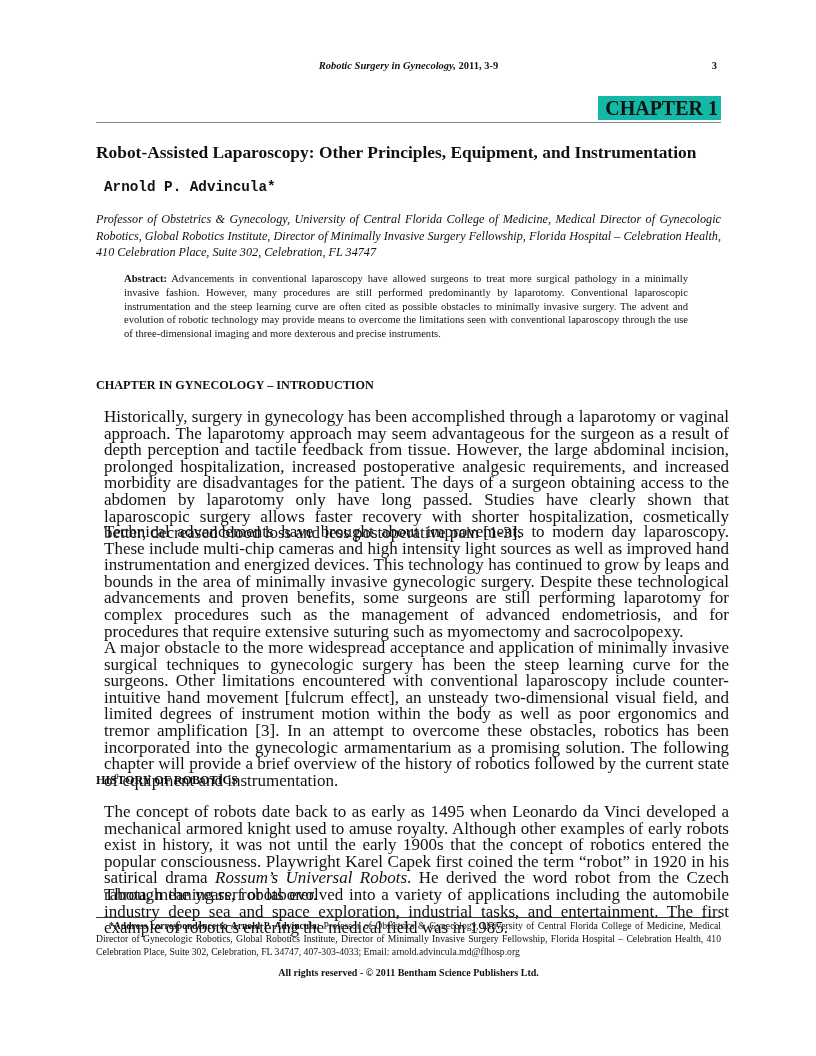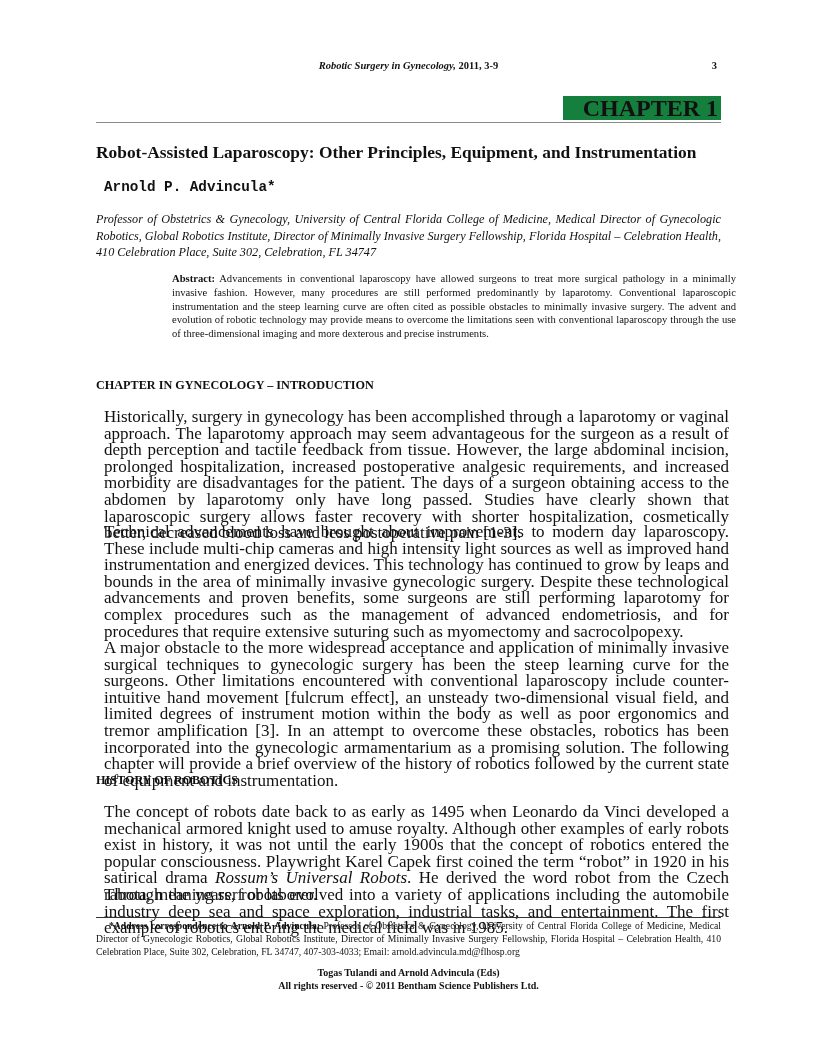--- a/index.html
+++ b/index.html
@@ -3,30 +3,30 @@
 <meta charset="utf-8">
 <style>
   html, body { margin: 0; padding: 0; background: #ffffff; }
   body { width: 816px; height: 1056px; position: relative; overflow: hidden;
          font-family: "Liberation Serif", "DejaVu Serif", serif; color: #111; }
   .page { position: absolute; left: 96px; top: 0; width: 625px; }
   .running-head { position: absolute; top: 60px; left: 0; width: 625px; height: 16px;
                   font-size: 10.5px; font-weight: bold; text-align: center; }
   .running-head .jt { font-style: italic; }
   .running-head .pn { position: absolute; right: 4px; top: 0; }
-  .chapter { position: absolute; top: 96px; right: 0; font-size: 24px; font-weight: bold;
-             background: #15803d; padding: 1px 3px 0 20px; line-height: 23px; }
+  .chapter { position: absolute; top: 96px; right: 0; font-size: 20px; font-weight: bold;
+             background: #14b8a6; padding: 1px 3px 0 7px; line-height: 23px; }
   .rule { position: absolute; top: 122px; left: 0; width: 625px; height: 0;
           border-top: 1.5px solid #8a8a8a; }
   .title { position: absolute; top: 142px; left: 0; font-size: 17.4px; font-weight: bold; white-space: nowrap; }
   .author { position: absolute; top: 179px; left: 8px; font-size: 14.3px; font-weight: bold; font-family: Liberation Mono, monospace; }
   .affil { position: absolute; top: 211px; left: 0; width: 625px; font-size: 12.2px; font-style: italic;
            line-height: 16.5px; text-align: justify; }
   .abstract { position: absolute; top: 272px; left: 28px; width: 564px; font-size: 10.6px;
-              line-height: 13.8px; text-align: justify; margin-left: 48px; }
+              line-height: 13.8px; text-align: justify; }
   .abstract b { font-weight: bold; }
   .h { position: absolute; left: 0; font-size: 12.2px; font-weight: bold; }
   .p { position: absolute; left: 8px; width: 625px; font-size: 17px; line-height: 16.6px; text-align: justify; }
   .fn-rule { position: absolute; top: 917px; left: 0; width: 625px; border-top: 1px solid #333; }
   .fn { position: absolute; top: 919px; left: 0; width: 625px; font-size: 9.7px; line-height: 13px; text-align: justify; }
   .fn b { font-weight: bold; margin-left: 13px; }
   .pub { position: absolute; top: 966px; left: 0; width: 625px; text-align: center; font-size: 10px;
          font-weight: bold; line-height: 13px; }
 </style>
 </head>
@@ -54,17 +54,16 @@
   <div class="p" style="top:640px">A major obstacle to the more widespread acceptance and application of minimally invasive surgical techniques to gynecologic surgery has been the steep learning curve for the surgeons. Other limitations encountered with conventional laparoscopy include counter-intuitive hand movement [fulcrum effect], an unsteady two-dimensional visual field, and limited degrees of instrument motion within the body as well as poor ergonomics and tremor amplification [3]. In an attempt to overcome these obstacles, robotics has been incorporated into the gynecologic armamentarium as a promising solution. The following chapter will provide a brief overview of the history of robotics followed by the current state of equipment and instrumentation.</div>
 
   <div class="h" style="top:773px">HISTORY OF ROBOTICS</div>
   <div class="p" style="top:804px"><span>The concept of robots date back to as early as 1495 when Leonardo da Vinci developed a mechanical armored knight used to amuse royalty. Although other examples of early robots exist in history, it was not until the early 1900s that the concept of robotics entered the popular consciousness. Playwright Karel Capek first coined the term “robot” in 1920 in his satirical drama </span><i>Rossum’s Universal Robots</i><span>. He derived the word robot from the Czech rabota, meaning serf or laborer.</span></div>
   <div class="p" style="top:887px">Through the years, robots evolved into a variety of applications including the automobile industry deep sea and space exploration, industrial tasks, and entertainment. The first example of robotics entering the medical field was in 1985.</div>
 
   <div class="fn-rule"></div>
   <div class="fn"><b>*Address correspondence to Arnold P. Advincula:</b><span> Professor of Obstetrics &amp; Gynecology, University of Central Florida College of Medicine, Medical Director of Gynecologic Robotics, Global Robotics Institute, Director of Minimally Invasive Surgery Fellowship, Florida Hospital – Celebration Health, 410 Celebration Place, Suite 302, Celebration, FL 34747, 407-303-4033; Email: arnold.advincula.md@flhosp.org</span></div>
 
   <div class="pub">
-    <div>Togas Tulandi and Arnold Advincula (Eds)</div>
     <div>All rights reserved - © 2011 Bentham Science Publishers Ltd.</div>
   </div>
 
 </div>
 
 </body></html>

